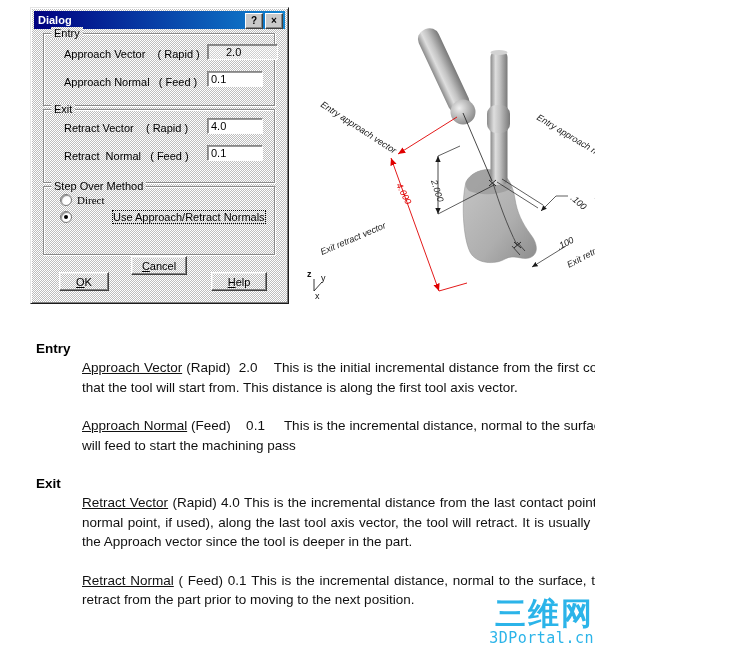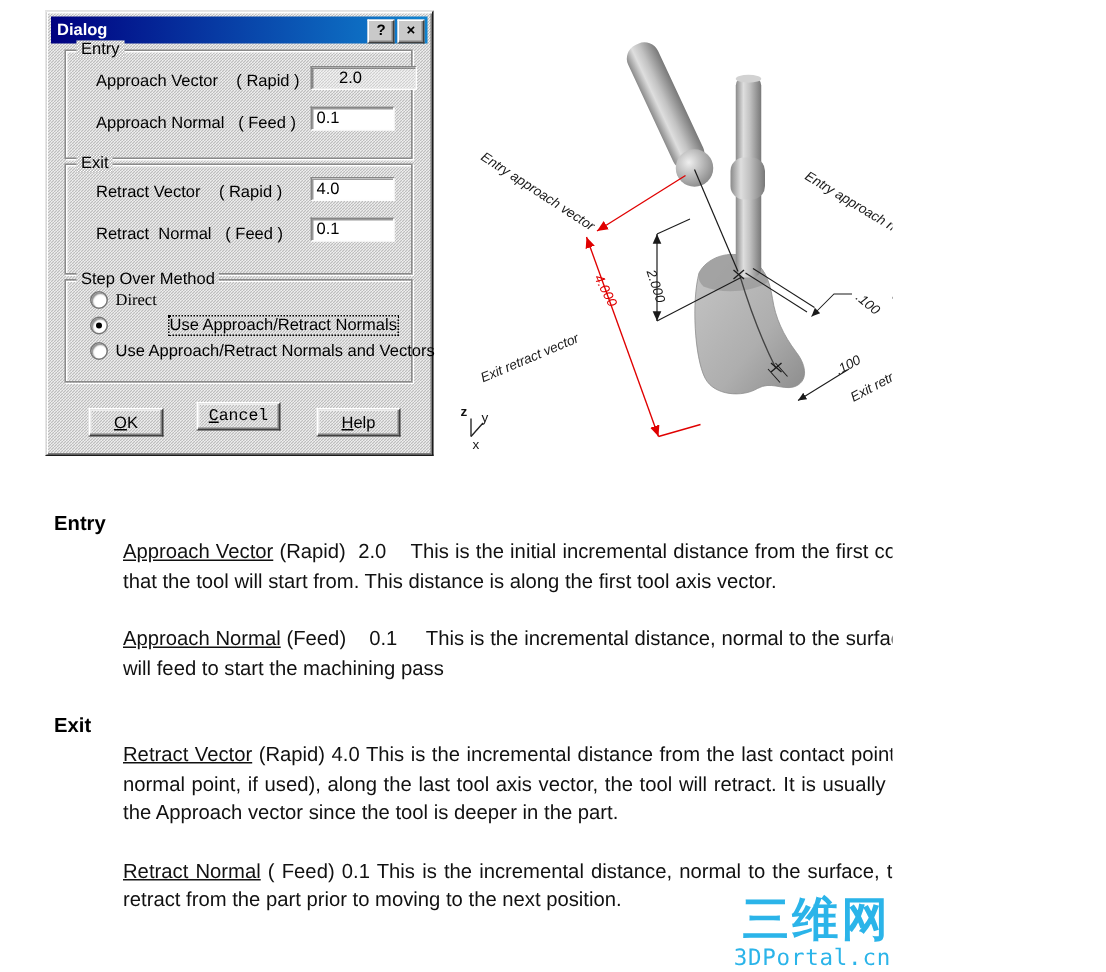--- a/index.html
+++ b/index.html
@@ -104,30 +104,26 @@
     <div class="group" style="top:178px;height:67px;">
       <span class="group-label dither">Step Over Method</span>
       <div class="radio-row" style="top:7px;font-family:Liberation Serif, serif;">
         <span class="radio"></span>
         <span class="radio-label">Direct</span>
       </div>
       <div class="radio-row" style="top:24px;gap:41px;">
         <span class="radio checked"></span>
         <span class="radio-label focus">Use Approach/Retract Normals</span>
       </div>
-      <div class="radio-row" style="top:41px;">
-        <span class="radio"></span>
-        <span class="radio-label">Use Approach/Retract Normals and Vectors</span>
-      </div>
     </div>
 
     <div class="btn95 dither" style="left:28px;top:264px;width:48px;">
       <span><span class="u">O</span><span>K</span></span>
     </div>
-    <div class="btn95 dither" style="left:100px;top:260px;width:54px;font-family:Liberation Mono, monospace;">
+    <div class="btn95 dither" style="left:100px;top:248px;width:54px;">
       <span><span class="u">C</span><span>ancel</span></span>
     </div>
     <div class="btn95 dither" style="left:180px;top:264px;width:54px;">
       <span><span class="u">H</span><span>elp</span></span>
     </div>
   </div>
 
   <svg class="ill" width="437" height="300" viewBox="0 0 437 300">
     <defs>
       <linearGradient id="cylGrad" x1="0" y1="0" x2="1" y2="0">

